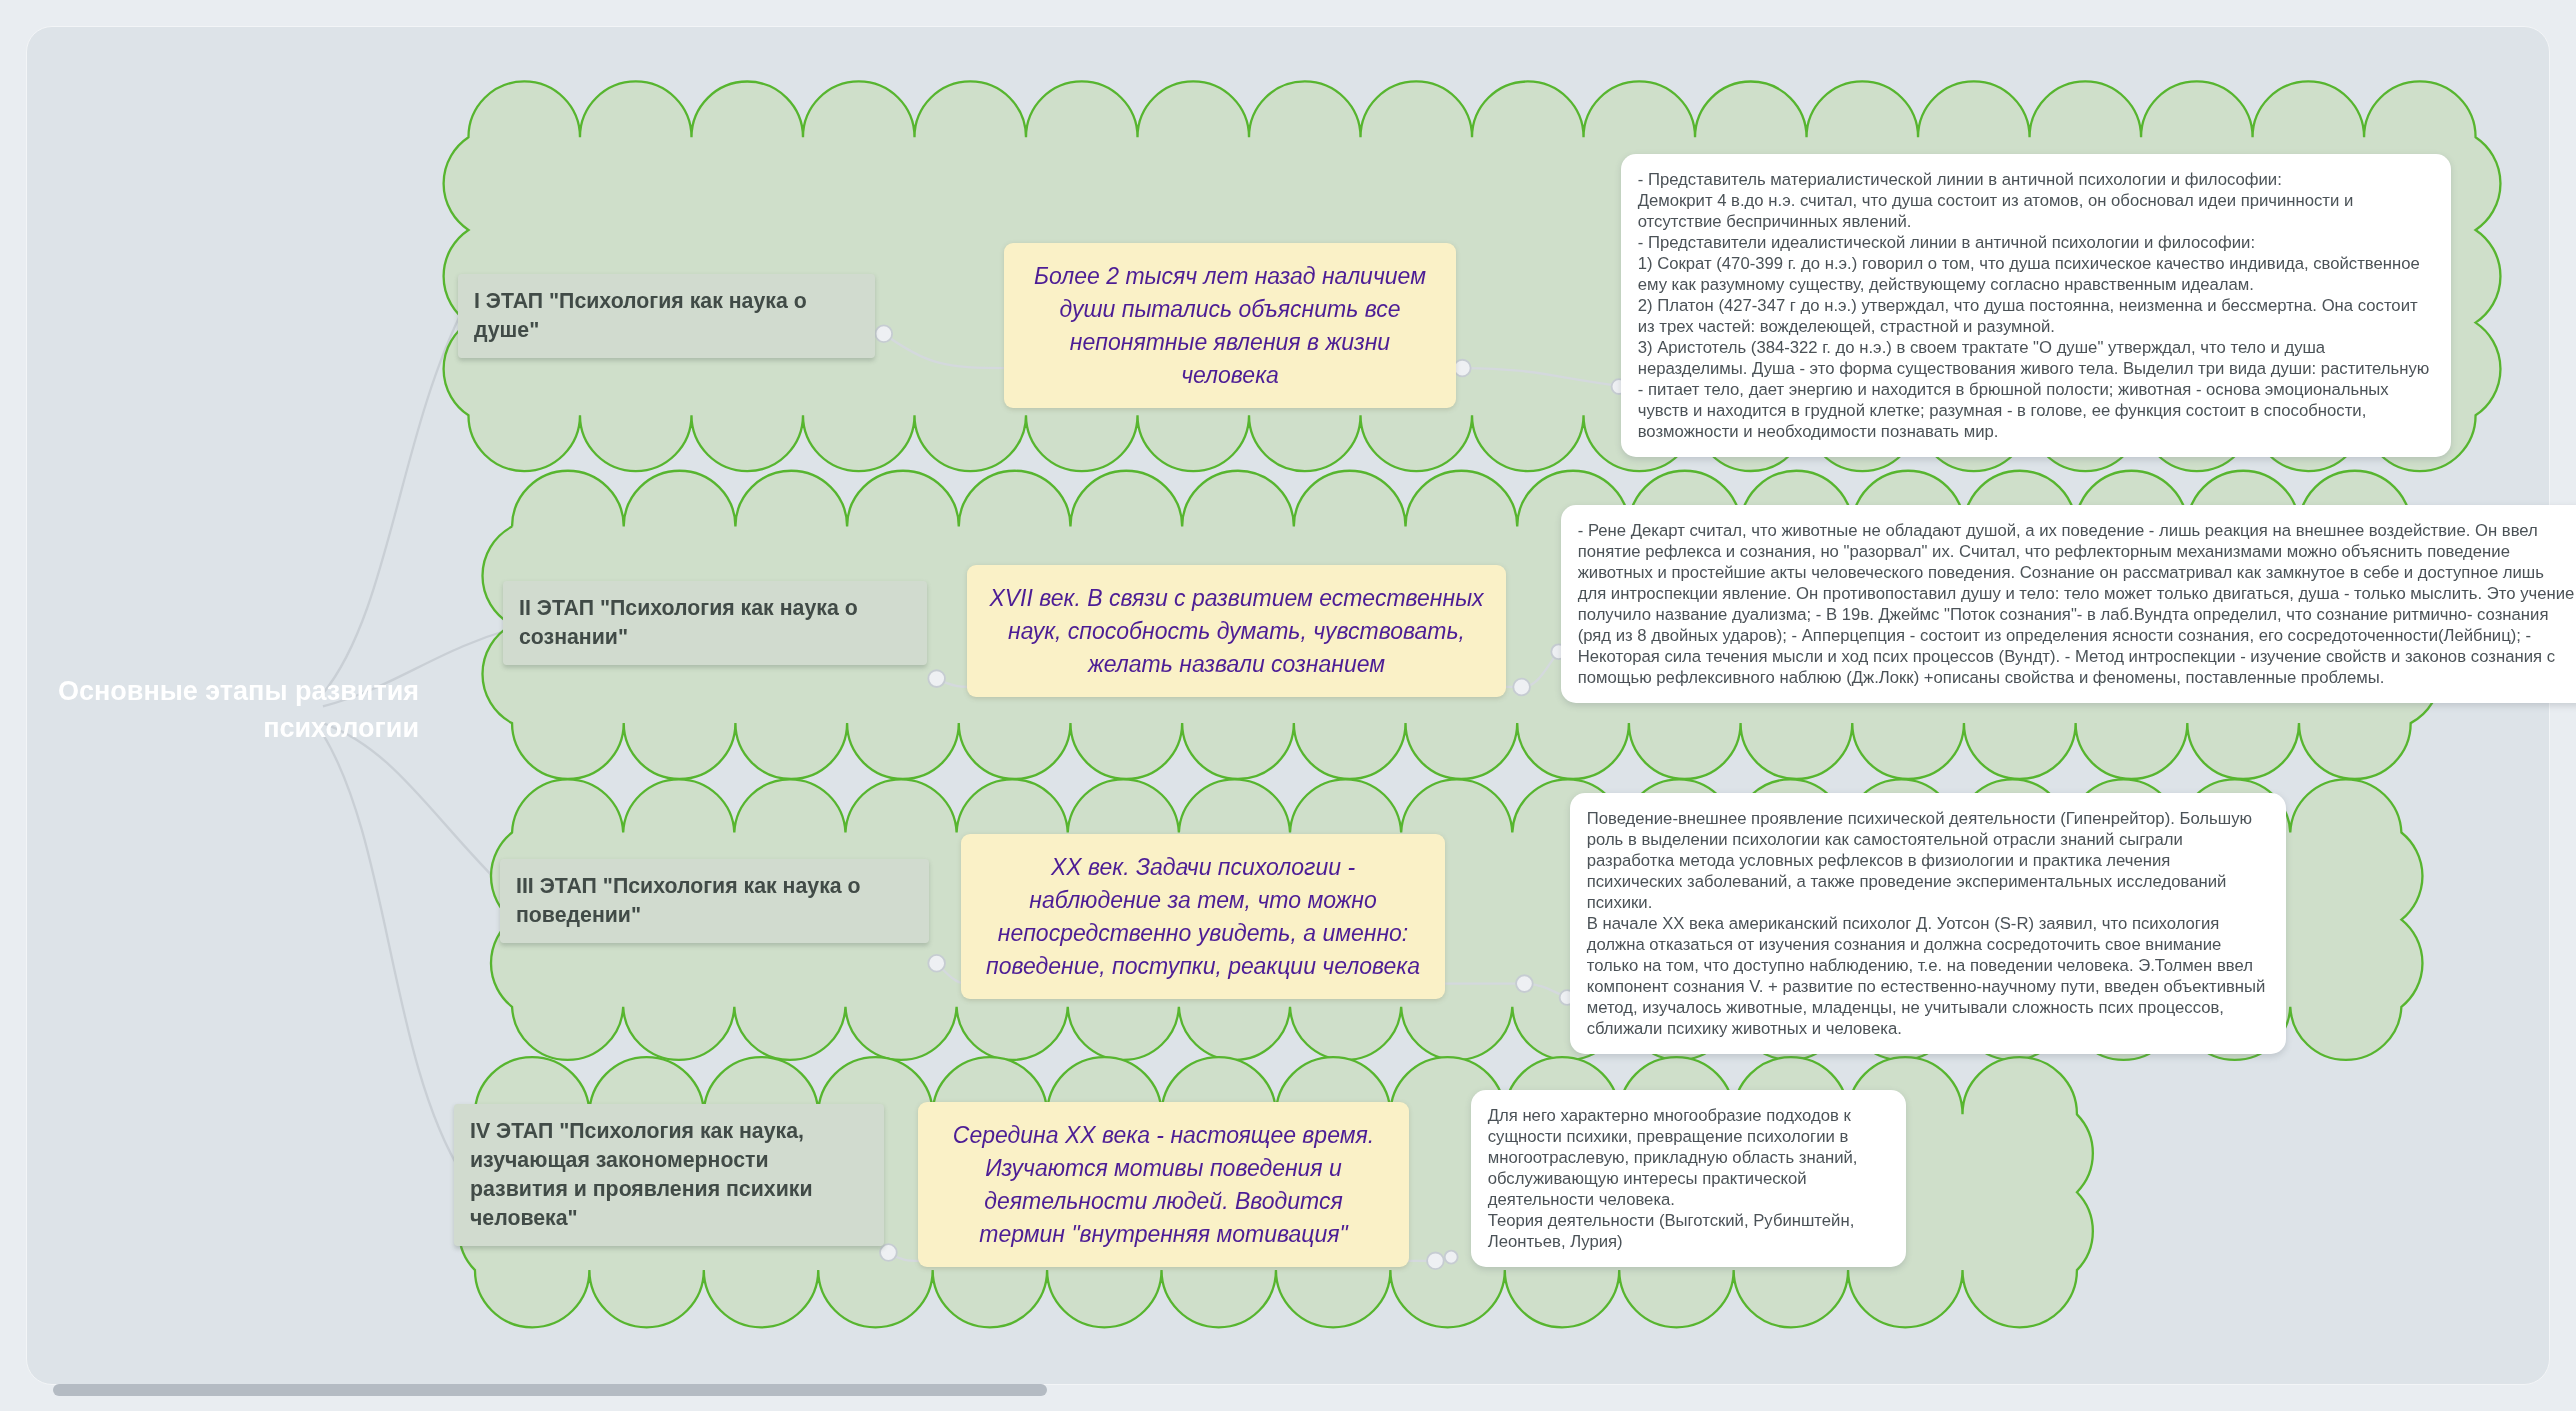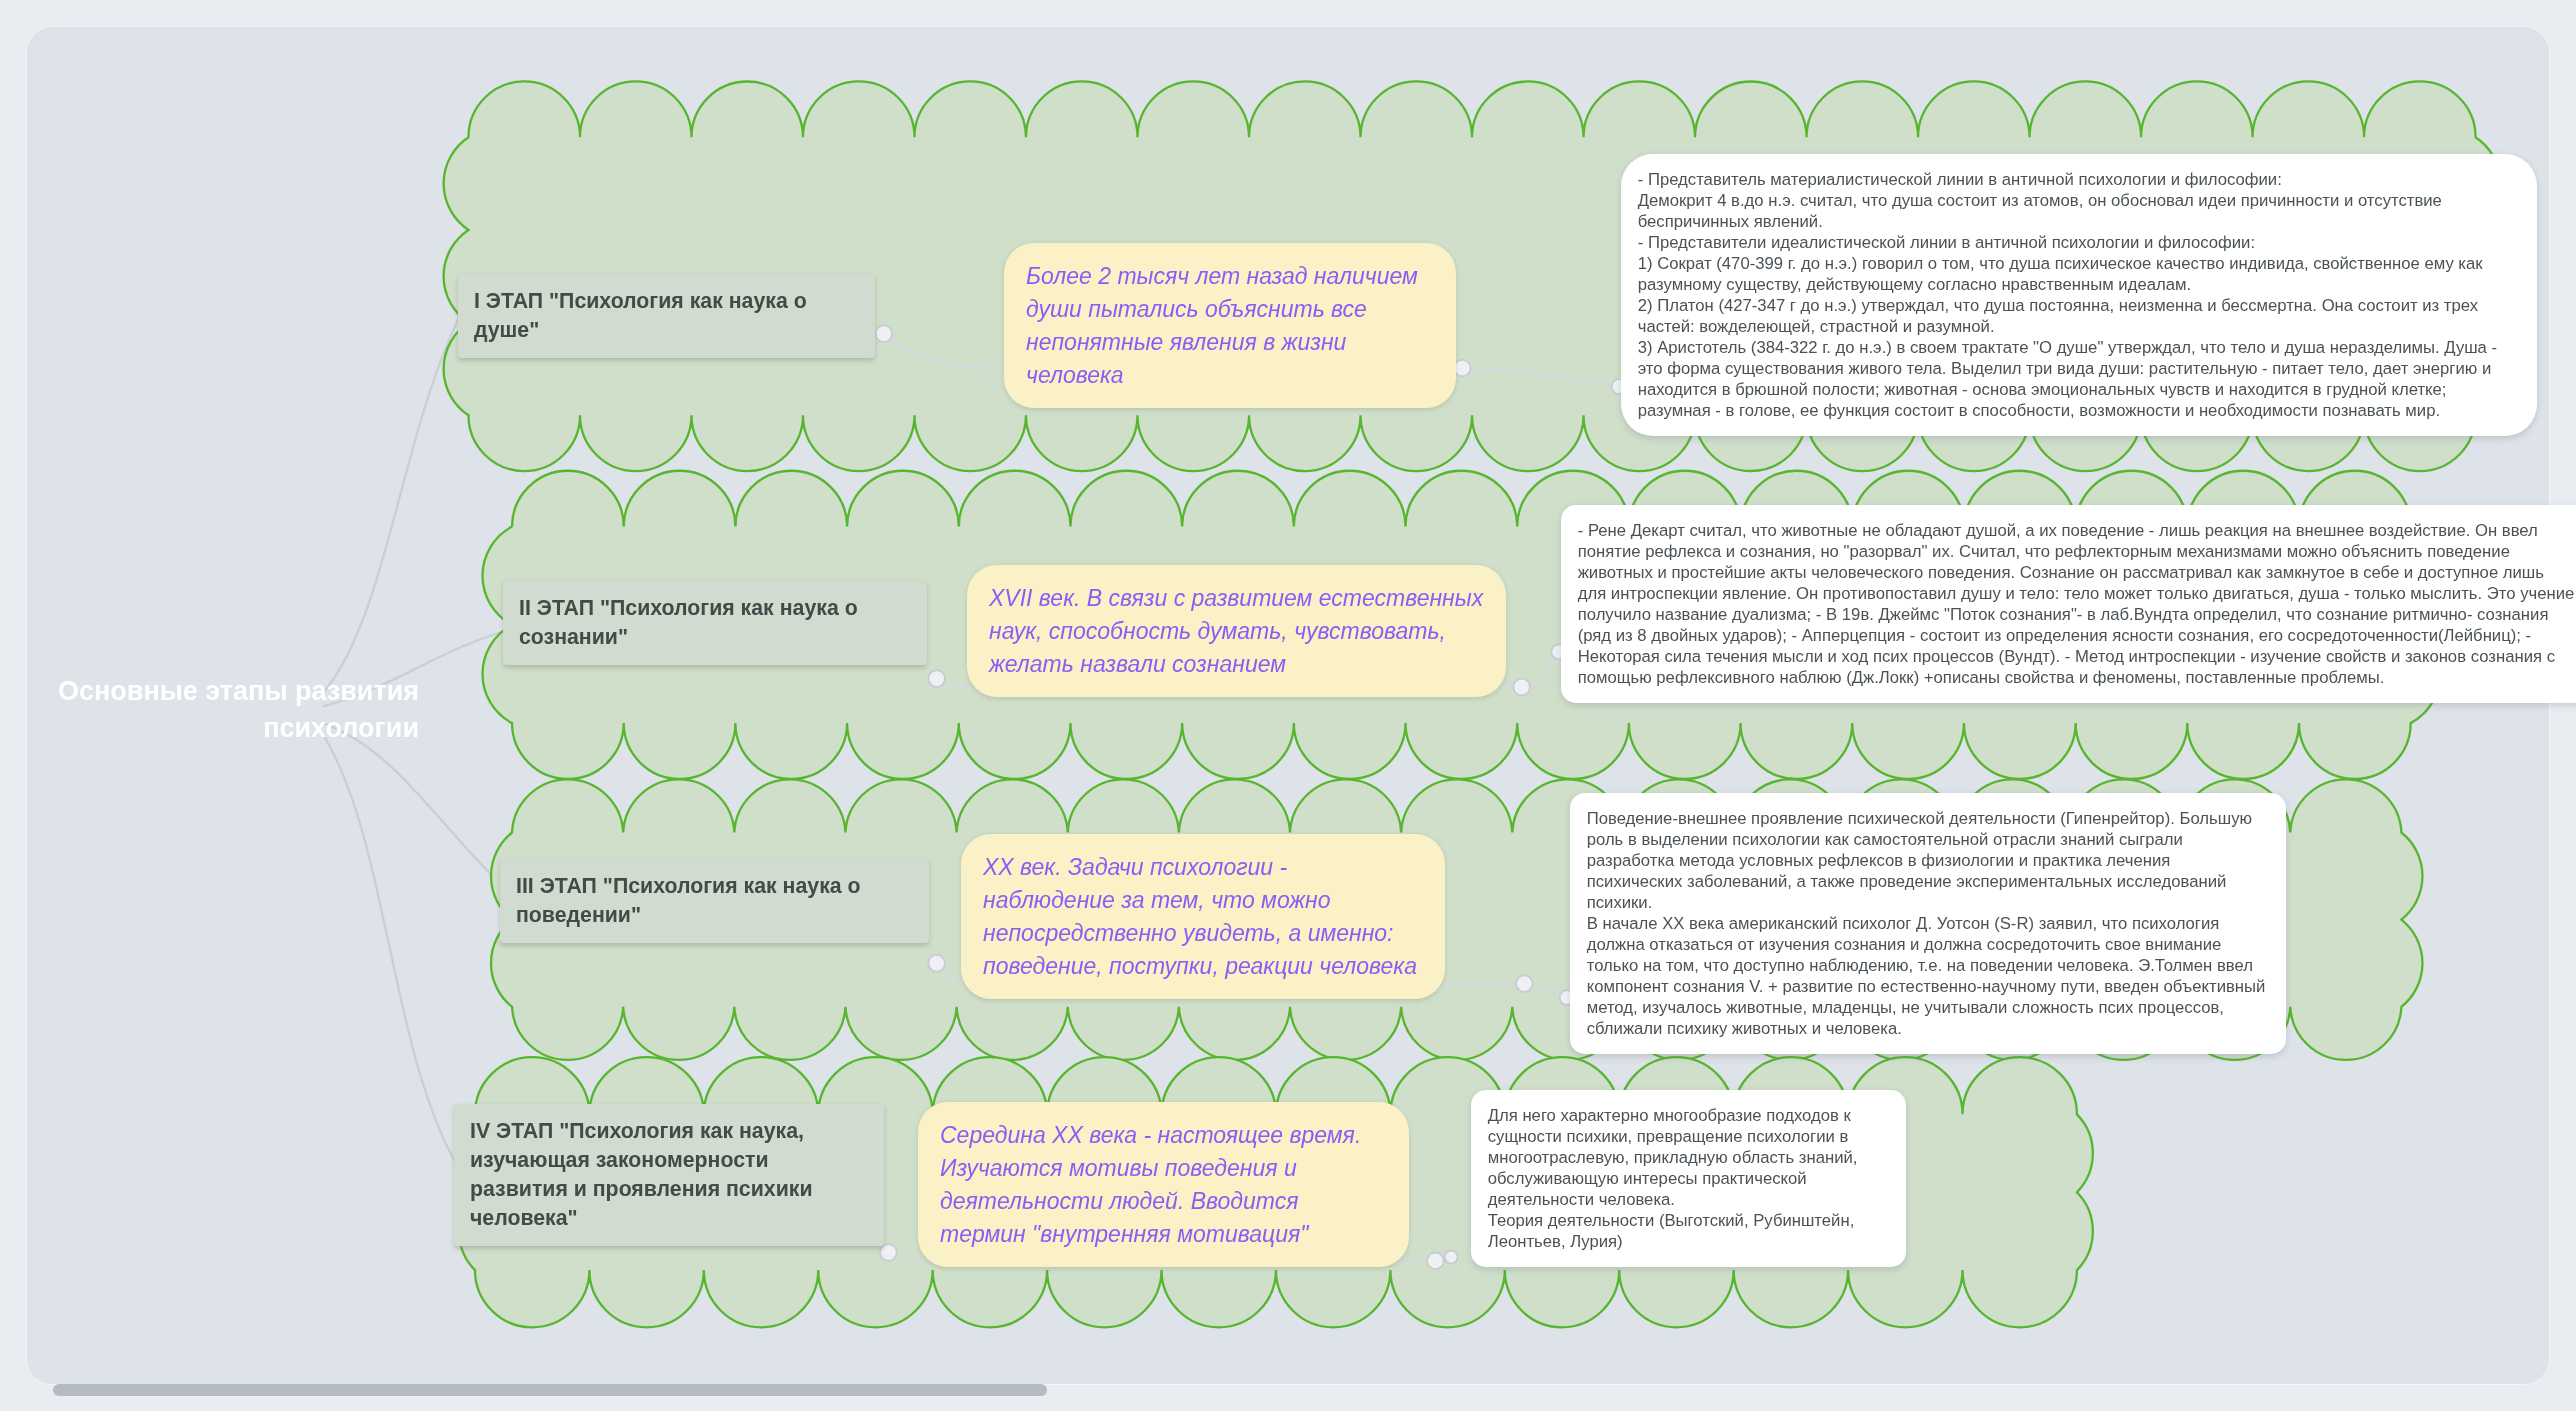--- a/index.html
+++ b/index.html
@@ -28,37 +28,38 @@
     box-shadow:0 2.8px 4.6px rgba(95,112,98,.30);
     color:#414b47;font-weight:bold;font-size:21.3px;line-height:29px;
     padding:13px 16px;
   }
   .s1{left:458px;top:274px;width:417px;}
   .s2{left:503px;top:581px;width:424px;}
   .s3{left:500px;top:859px;width:429px;}
   .s4{left:454px;top:1104px;width:430px;}
   .note{
     position:absolute;box-sizing:border-box;
-    background:#faf1c7;border-radius:30px;
+    background:#faf1c7;border-radius:9px;
     box-shadow:0 1.9px 4.6px rgba(125,125,90,.25);
-    color:#8b5cf6;font-style:italic;font-size:23px;line-height:33px;
+    color:#4c1d95;font-style:italic;font-size:23px;line-height:33px;
     padding:16.7px 22px;
+    text-align:center;
   }
   .n1{left:1004px;top:243px;width:452px;}
   .n2{left:967px;top:565px;width:539px;}
   .n3{left:961px;top:834px;width:484px;}
   .n4{left:918px;top:1102px;width:491px;}
   .detail{
     position:absolute;box-sizing:border-box;
     background:#ffffff;border-radius:15px;
     box-shadow:0 2.8px 6.5px rgba(90,100,110,.22);
     color:#4b5257;font-size:16.7px;line-height:21px;
     padding:15px 16.7px;white-space:pre-line;
   }
-  .d1{left:1621px;top:154px;width:916px;border-radius:32px;}
+  .d1{left:1621px;top:154px;width:830px;}
   .d2{left:1561px;top:505px;width:1030px;}
   .d3{left:1570px;top:793px;width:716px;}
   .d4{left:1471px;top:1090px;width:435px;}
   .hscrollbar{
     position:absolute;left:53px;top:1384px;width:994px;height:12px;
     background:#b4bbc3;border-radius:6.5px;
   }
 </style>
 </head>
 <body>

